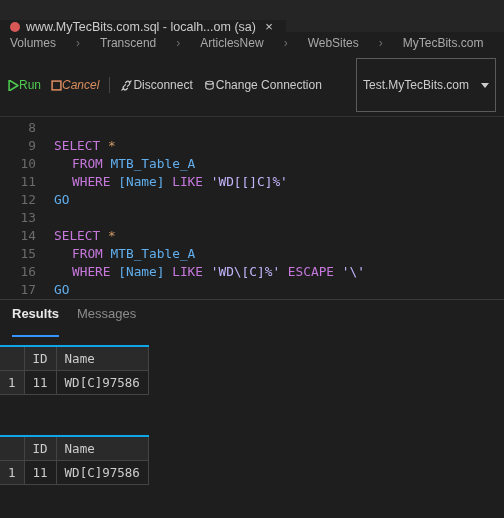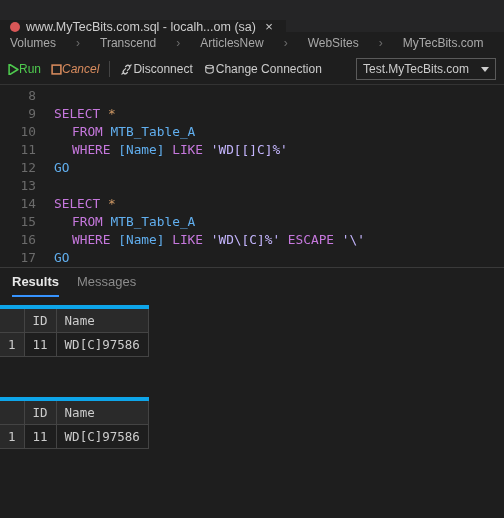--- a/index.html
+++ b/index.html
@@ -54,21 +54,21 @@
     border-bottom: 1px solid #333;
   }
   .tb-btn { display: flex; align-items: center; cursor: pointer; }
   .tb-sep { width:1px; height:16px; background:#444; }
   .play { color:#4ec94e; }
   .cancel-sq { color:#d98c5e;font-style:italic; }
   .disconnect, .change-conn { color:#ccc; }
   .db-select {
     margin-left: auto;
     border: 1px solid #5a5a5a;
-    padding: 3px 6px;
+    padding: 19px 6px;
     display: flex;
     align-items: center;
     gap: 10px;
     font-size: 12px;
     min-width: 140px;
     justify-content: space-between;
   }
   .chev-down {
     width: 0; height: 0;
     border-left: 4px solid transparent;
@@ -104,40 +104,40 @@
   .panel {
     border-top: 1px solid #3a3a3a;
     background: #1e1e1e;
   }
   .panel-tabs {
     display: flex;
     gap: 18px;
     padding: 6px 12px 0 12px;
     font-size: 13px;
   }
-  .panel-tab { color: #8b8b8b; padding-bottom: 6px; cursor:pointer;}
+  .panel-tab { color: #8b8b8b; padding-bottom: 14px; cursor:pointer;}
   .panel-tab.active { color: #e8e8e8; border-bottom: 2px solid #3794ff; font-weight: 600; }
   .grid {
     margin: 8px 0 18px 0;
     font-family: "Menlo","Consolas",monospace;
     font-size: 12.5px;
     border-collapse: collapse;
   }
   .grid th, .grid td {
     border-right: 1px solid #444;
     border-bottom: 1px solid #444;
     padding: 4px 8px;
     text-align: left;
     background: #1e1e1e;
   }
   .grid th {
     background: #2a2a2a;
     color: #ccc;
     font-weight: normal;
-    border-top: 4px solid #0ea5e9;
+    border-top: 2px solid #0ea5e9;
   }
   .grid .rownum {
     background: #2a2a2a;
     color: #ccc;
     text-align: right;
     min-width: 20px;
   }
   .grid-wrap { margin-bottom: 40px; }
   svg { display: block; }
 </style>

